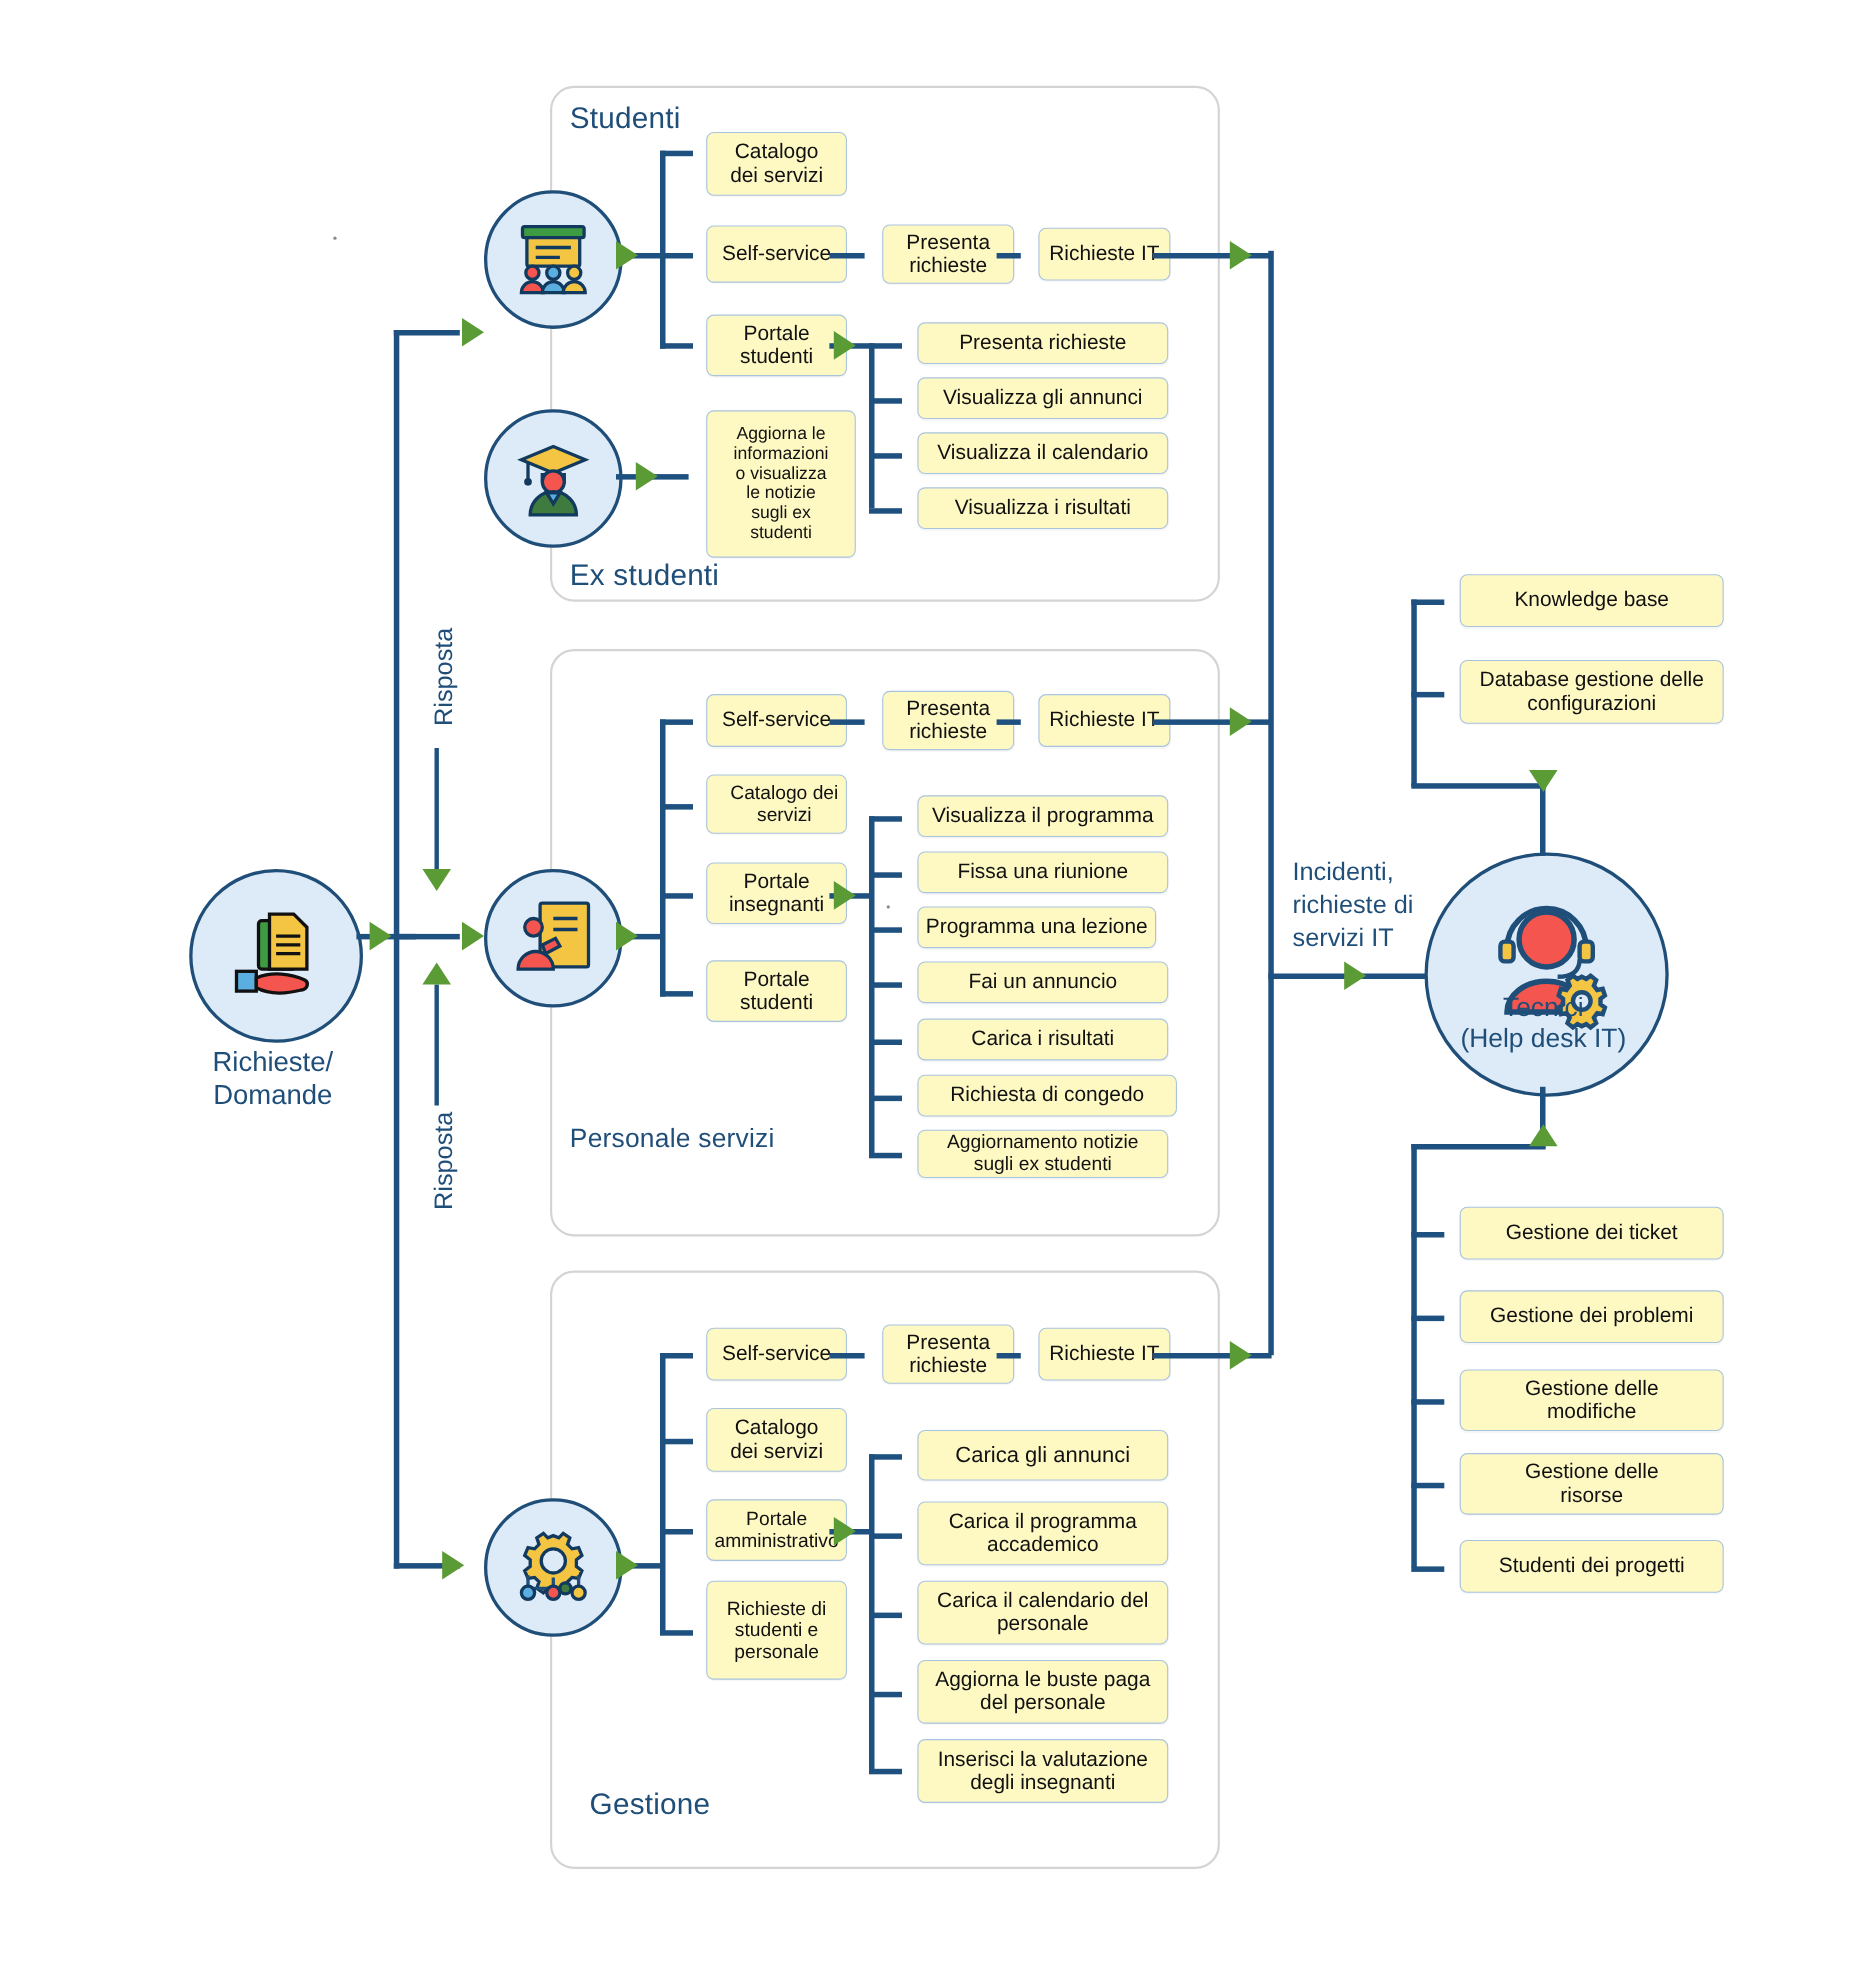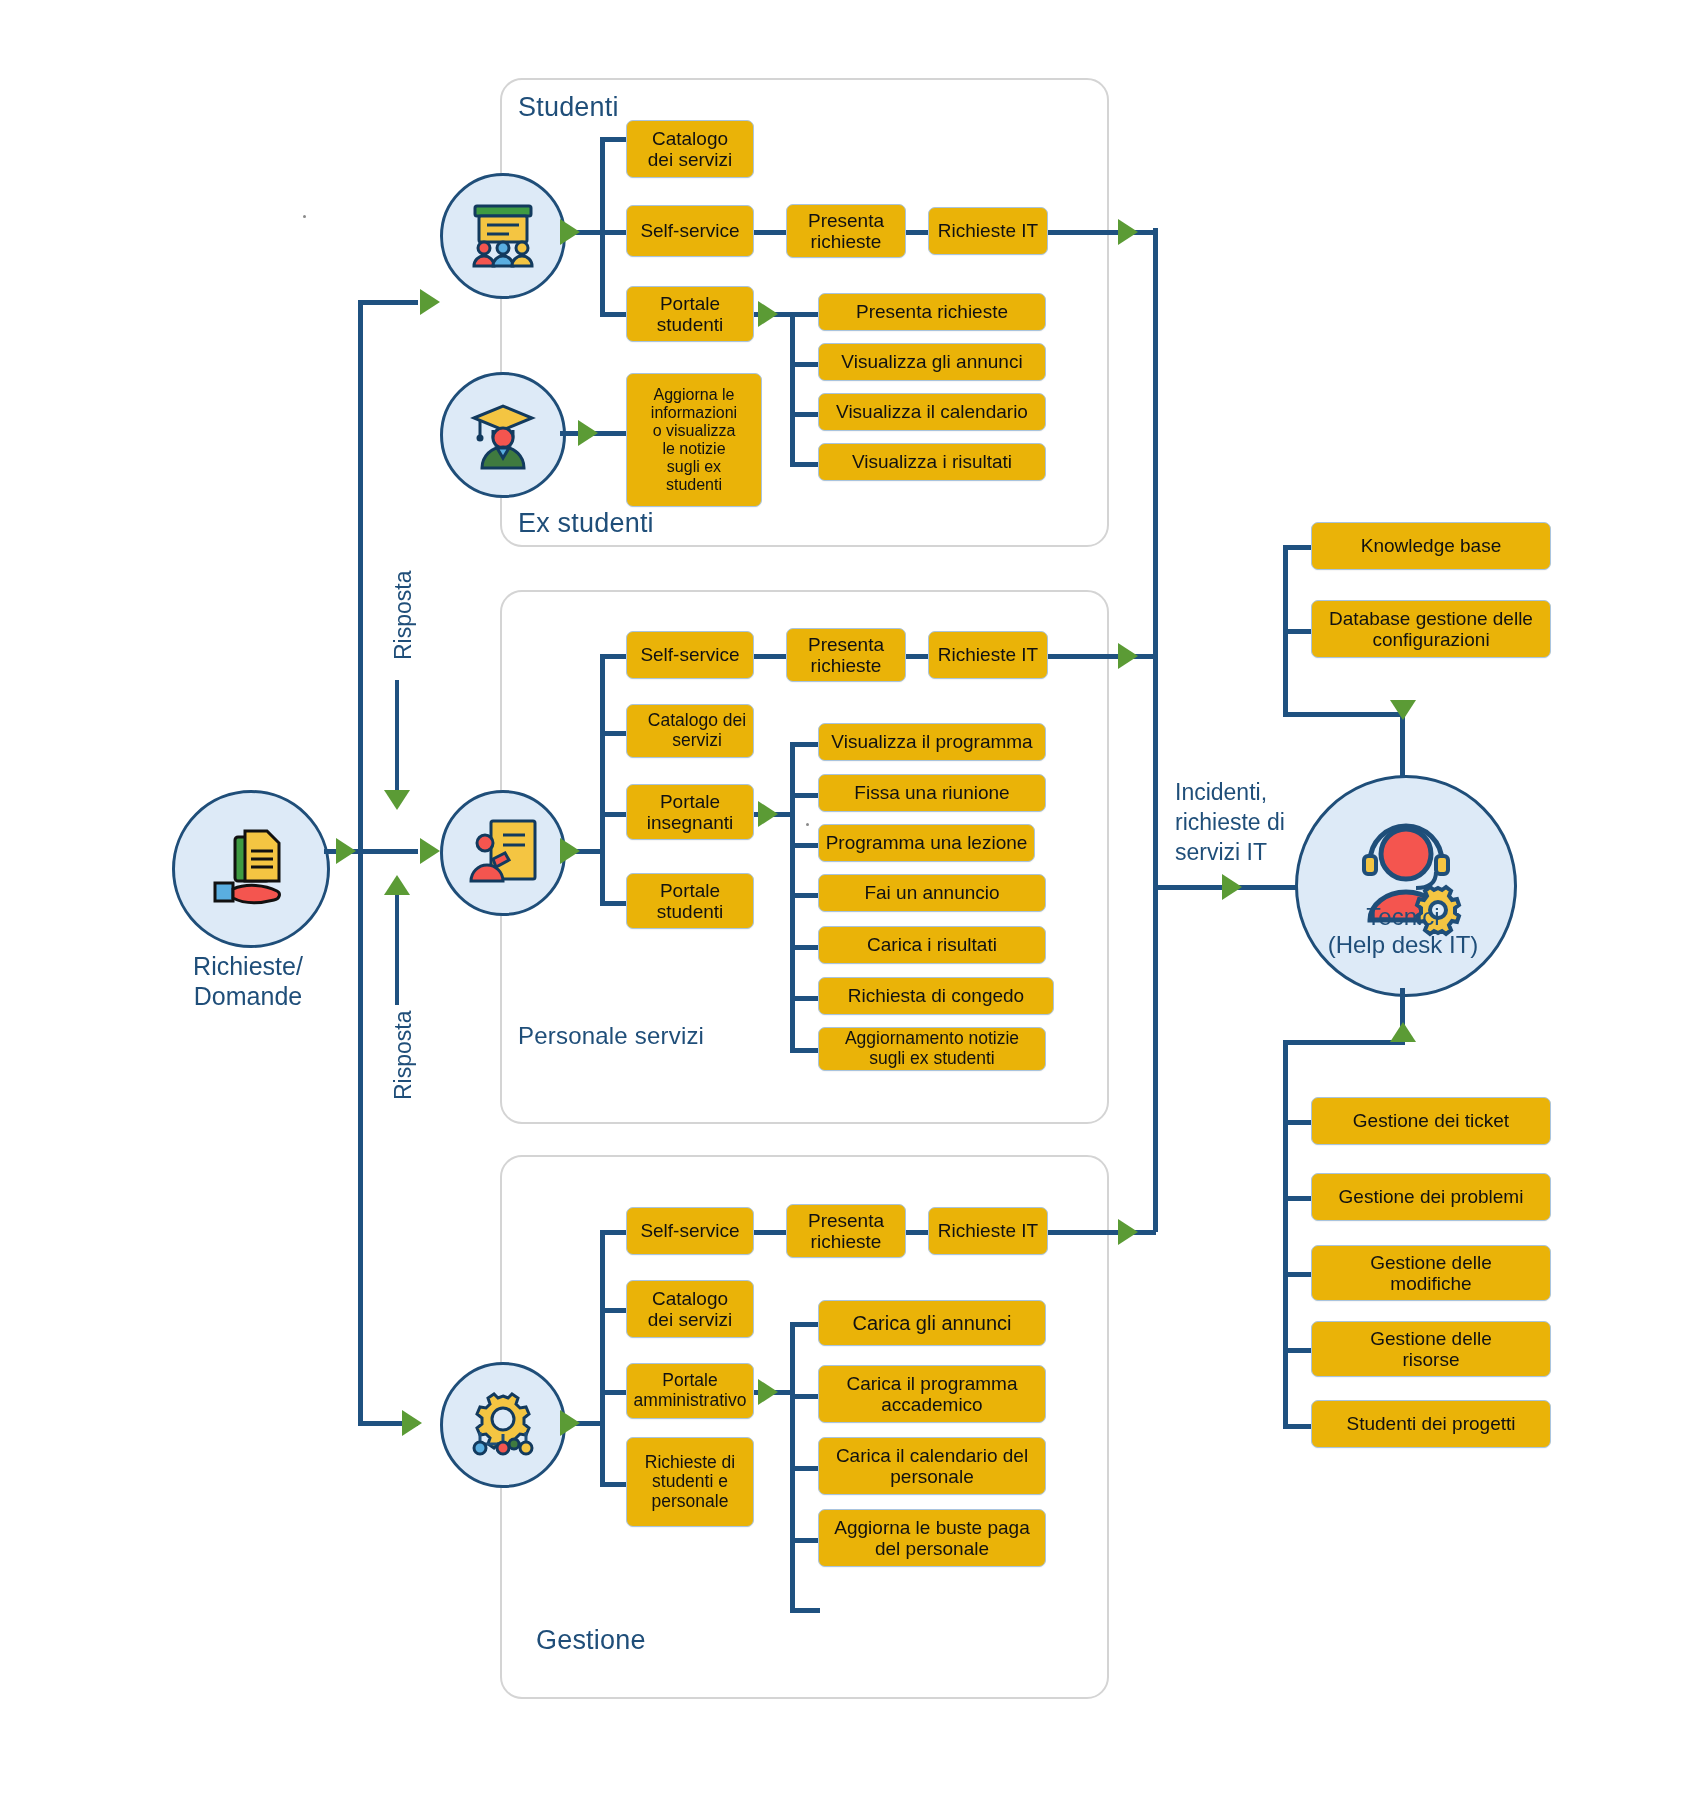--- a/index.html
+++ b/index.html
@@ -18,31 +18,32 @@
     color:#1f4e79;
     font-size:27px;
     letter-spacing:.2px;
     white-space:nowrap;
   }
 
   
   .box{
     position:absolute;
     box-sizing:border-box;
-    background:#eab308;
+    background:#fef9c3;
     border:1.5px solid #a9c4de;
     border-radius:7px;
     color:#111111;
     display:flex;
     align-items:center;
     justify-content:center;
     text-align:center;
     line-height:1.12;
     padding:2px 6px;
     box-shadow:0 1px 1px rgba(0,0,0,.04);
+    margin-left:16px;
   }
   .box.s  {font-size:17.5px;}
   .box.m  {font-size:19px;}
   .box.l  {font-size:20px;}
   .box.xs {font-size:16px;}
 
   
   .ln{position:absolute;background:#1f5180;}
   .ln.h{height:5px;}
   .ln.v{width:5px;}
@@ -297,20 +298,22 @@
   <div class="ln h" style="left:790px;top:1538px;width:30px;"></div>
   <div class="ln h" style="left:790px;top:1608px;width:30px;"></div>
 
   <div class="box l" style="left:818px;top:1300px;width:228px;height:46px;">Carica gli annunci</div>
   <div class="box m" style="left:818px;top:1365px;width:228px;height:58px;white-space:pre-line;">Carica il programma
 accademico</div>
   <div class="box m" style="left:818px;top:1437px;width:228px;height:58px;white-space:pre-line;">Carica il calendario del
 personale</div>
   <div class="box m" style="left:818px;top:1509px;width:228px;height:58px;white-space:pre-line;">Aggiorna le buste paga
 del personale</div>
+  <div class="box m" style="left:818px;top:1581px;width:228px;height:58px;white-space:pre-line;">Inserisci la valutazione
+degli insegnanti</div>
 
   <div class="ln h" style="left:1048px;top:230px;width:108px;"></div>
   <div class="arw r" style="left:1118px;top:219px;"></div>
   <div class="ln h" style="left:1048px;top:654px;width:108px;"></div>
   <div class="arw r" style="left:1118px;top:643px;"></div>
   <div class="ln h" style="left:1048px;top:1230px;width:108px;"></div>
   <div class="arw r" style="left:1118px;top:1219px;"></div>
 
   <div class="ln v" style="left:1153px;top:228px;height:1004px;"></div>
 

